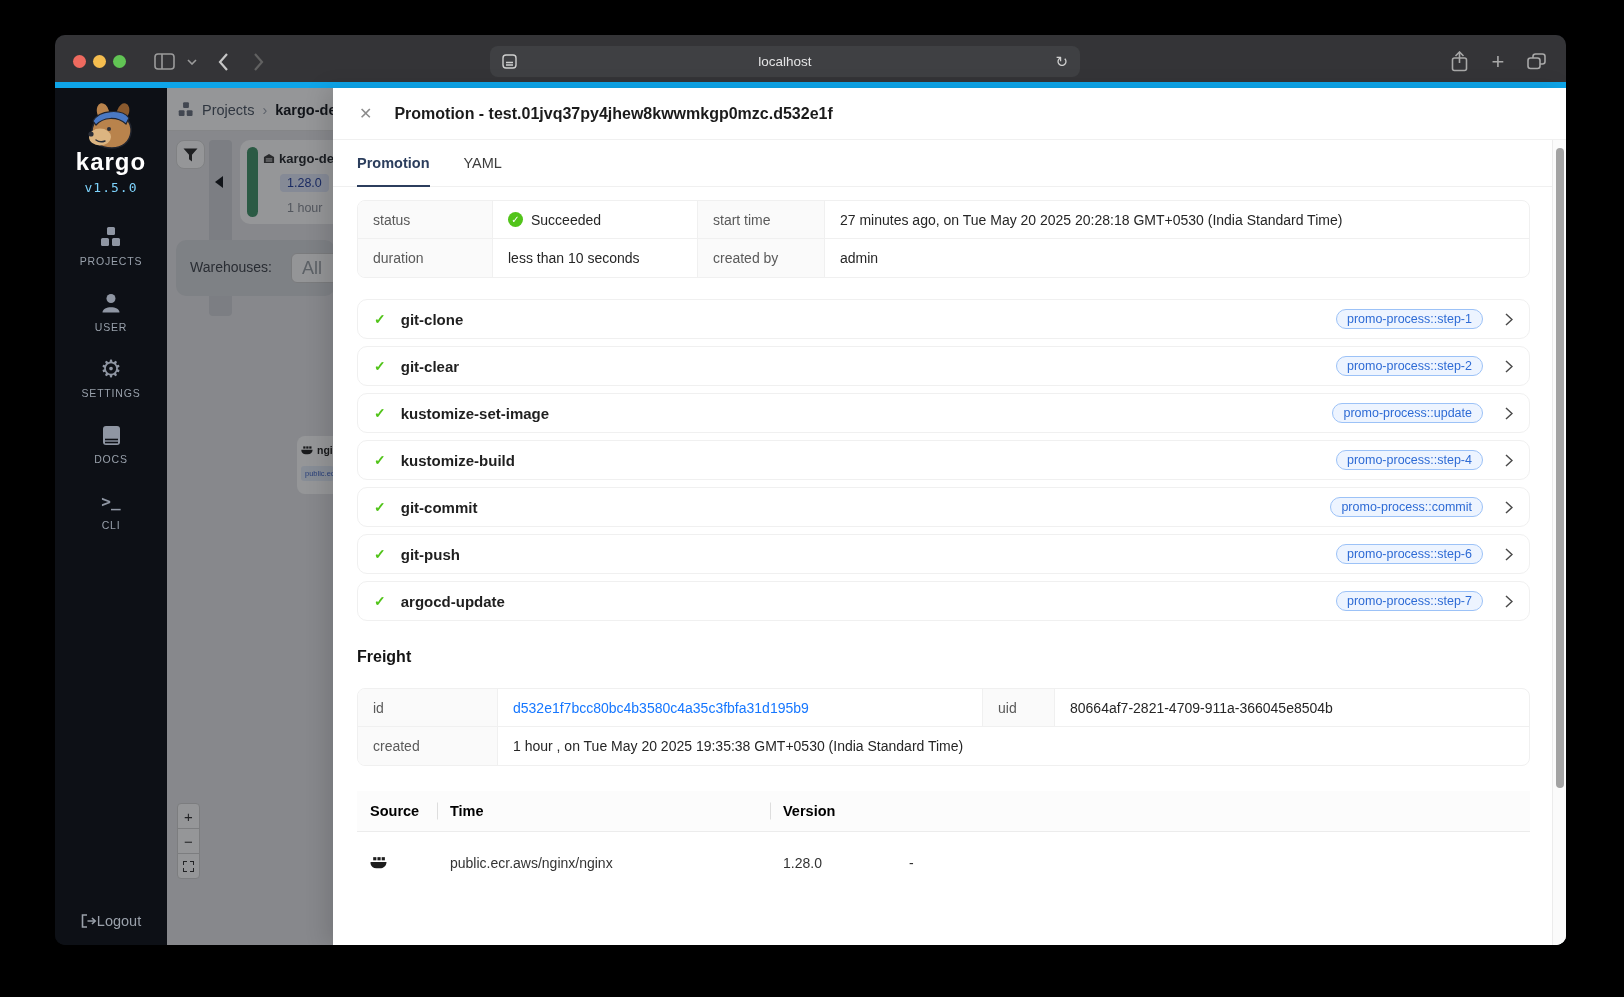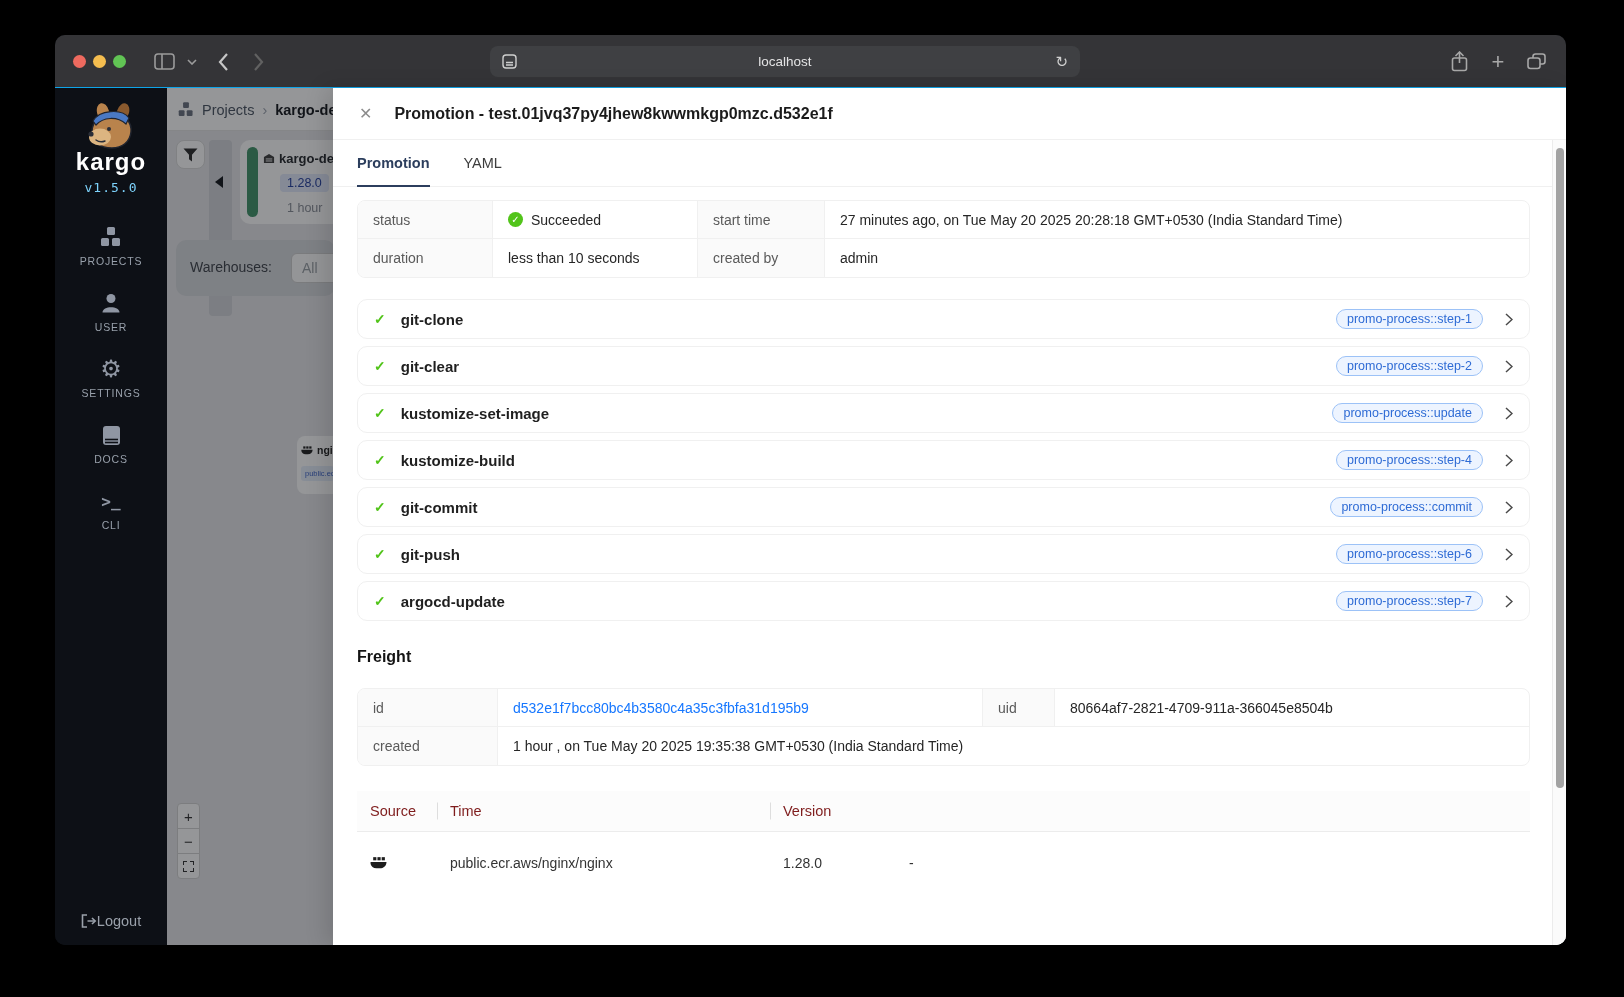--- a/index.html
+++ b/index.html
@@ -5,21 +5,21 @@
   * { margin:0; padding:0; box-sizing:border-box; }
   html,body { background:#000; font-family:"Liberation Sans", sans-serif; }
   .screen { position:relative; width:1624px; height:997px; background:#000; overflow:hidden; }
 
   
   .window { position:absolute; left:55px; top:35px; width:1511px; height:910px;
             border-radius:10px; overflow:hidden; background:#101318;
             box-shadow:0 20px 60px rgba(0,0,0,.6); }
 
   
-  .toolbar { position:absolute; left:0; top:0; right:0; height:53px; background:#343437; border-bottom:1px solid #0ea5e9; }
+  .toolbar { position:absolute; left:0; top:0; right:0; height:53px; background:#343437; border-bottom:6px solid #0ea5e9; }
   .tl-dot { position:absolute; top:20px; width:13px; height:13px; border-radius:50%; }
   .tl-red    { left:18px; background:#ee6a5f; }
   .tl-yellow { left:38px; background:#f5bd4f; }
   .tl-green  { left:58px; background:#61c454; }
   .tb-ic { position:absolute; top:0; height:53px; display:flex; align-items:center; justify-content:center; }
   .url-field { position:absolute; left:435px; top:11px; width:590px; height:31px; background:#3f4043; border-radius:8px;
                display:flex; align-items:center; justify-content:center; color:#e3e3e4; font-size:13.5px; }
   .url-page-icon { position:absolute; left:12px; top:8px; }
   .url-reload { position:absolute; right:12px; top:7px; color:#cfcfcf; font-size:15px; cursor:default; }
 
@@ -55,21 +55,21 @@
   .gbar { position:absolute; left:7px; top:7px; width:11px; height:70px; background:#43946a; border-radius:6px; }
   .stage-title { position:absolute; left:23px; top:11px; display:flex; align-items:center; gap:4px;
                  font-size:13px; font-weight:700; color:#26292e; white-space:nowrap; }
   .stage-ver { position:absolute; left:40px; top:34px; background:#e2e9fb; color:#2742a0; font-size:12.5px;
                padding:2px 7px; border-radius:4px; }
   .stage-age { position:absolute; left:47px; top:61px; color:#8a8f98; font-size:12.5px; }
   .wh-bar { position:absolute; left:9px; top:152px; width:159px; height:56px; background:#d7d9dd; border-radius:10px; }
   .wh-label { position:absolute; left:14px; top:19px; font-size:14px; color:#3f444c; }
   .wh-select { position:absolute; left:115px; top:13px; width:52px; height:30px; background:#fdfdfd;
                border:1px solid #cfcfcf; border-radius:6px; display:flex; align-items:center;
-               padding-left:10px; font-size:14px; color:#9aa0a6; }
+               padding-left:10px; font-size:18px; color:#9aa0a6; }
   .node-card { position:absolute; left:130px; top:348px; width:37px; height:58px; background:#fff; border-radius:8px 0 0 8px; }
   .node-title { position:absolute; left:4px; top:8px; display:flex; align-items:center; gap:4px;
                 font-size:10.5px; font-weight:700; color:#222; white-space:nowrap; }
   .node-pill { position:absolute; left:4px; top:30px; background:#e7effc; color:#3f66c9; font-size:7.5px;
                padding:3px 4px; border-radius:3px; white-space:nowrap; overflow:hidden; width:33px; }
   .zoom-ctrl { position:absolute; left:10px; top:715px; }
   .zbtn { width:23px; height:26px; background:#fff; border:1px solid #d2d2d2; margin-bottom:-1px;
           display:flex; align-items:center; justify-content:center; font-size:15px; color:#333; }
   .zbtn:first-child { border-radius:4px 4px 0 0; }
   .zbtn:last-child { border-radius:0 0 4px 4px; }
@@ -113,21 +113,21 @@
 
   .freight-heading { margin-top:27px; font-size:16px; font-weight:700; color:#141414; }
   .freight { border:1px solid #f0f0f0; border-radius:8px; margin-top:22px; display:grid;
              grid-template-columns:140px 485px 72px 1fr; overflow:hidden; }
   .fid-link { color:#1677ff; cursor:pointer; }
   .fspan { grid-column:2 / 5; }
 
   .arts { margin-top:25px; }
   .art-header { display:grid; grid-template-columns:80px 333px 126px 1fr; border-bottom:1px solid #ececec;
                 background:#fcfcfc; }
-  .ahcell { padding:12px 0 12px 13px; font-size:14.5px; font-weight:400; color:#7f1d1d; position:relative; }
+  .ahcell { padding:12px 0 12px 13px; font-size:14.5px; font-weight:700; color:#000000; position:relative; }
   .ahcell.sep::before { content:""; position:absolute; left:0; top:50%; transform:translateY(-50%);
                         width:1px; height:17px; background:#dedede; }
   .art-row { display:grid; grid-template-columns:80px 333px 126px 1fr; align-items:center; height:62px; }
   .arcell { padding-left:13px; font-size:14px; color:#333; }
 
   .sb-track { position:absolute; right:0; top:52px; bottom:0; width:14px; background:#fbfbfb; border-left:1px solid #ececec; }
   .sb-thumb { position:absolute; right:2.5px; top:8px; width:8px; height:640px; background:#a3a3a3; border-radius:4px; }
 
   svg { display:block; }
 </style>

